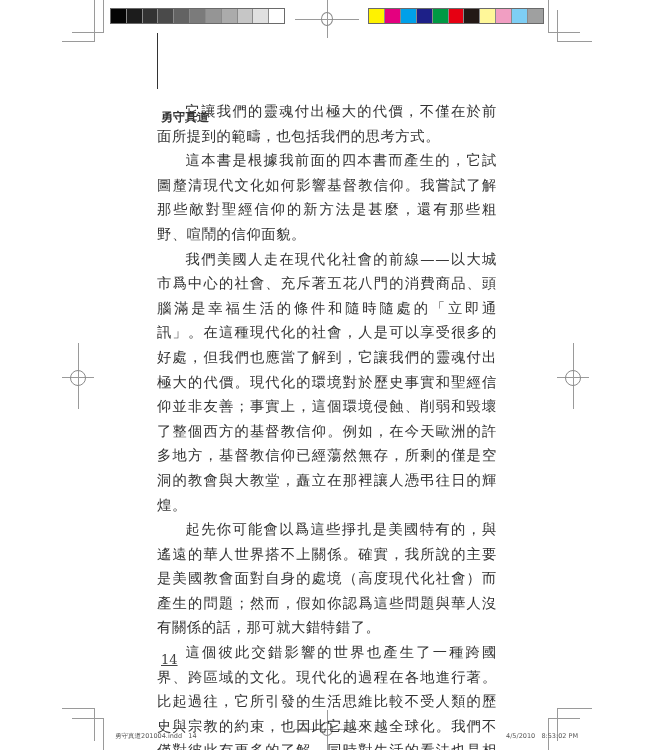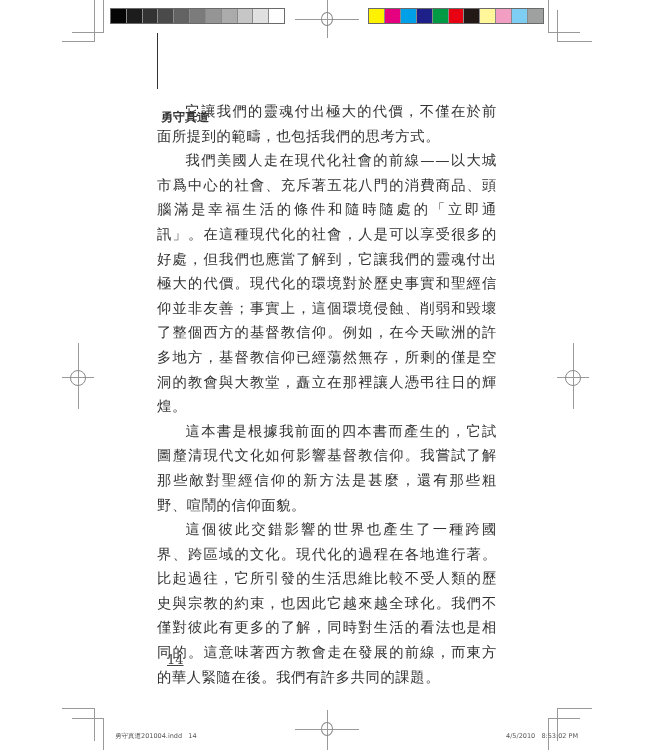--- a/index.html
+++ b/index.html
@@ -31,21 +31,21 @@
     font-size: 12px; font-weight: bold; color: #333; letter-spacing: 0px; margin-top: 36px;
   }
   .body-text {
     position: absolute; left: 157px; top: 99px; width: 340px;
     font-size: 14.3px; line-height: 24.6px; color: #333;
     letter-spacing: 0.6px;
   }
   .body-text p { margin: 0; text-align: justify; text-indent: 2em; }
   .body-text p.noindent { text-indent: 0; }
   .folio {
-    position: absolute; left: 167px; top: 652px;
+    position: absolute; left: 161px; top: 652px;
     font-size: 13px; color: #444; text-decoration: underline;
   }
   .slug {
     position: absolute; top: 732px;
     font-family: "DejaVu Sans", "Liberation Sans", sans-serif;
     font-size: 6.5px; color: #555;
   }
 </style>
 </head>
 <body>
@@ -117,22 +117,23 @@
   <div class="h" style="left:0;top:34px;width:32px;"></div>
   <div class="v" style="left:16px;top:0;height:66px;"></div>
   <div class="c" style="left:8px;top:27px;width:16px;height:16px;"></div>
 </div>
 
 <div class="running-rule"></div>
 <div class="running-head">勇守真道</div>
 
 <div class="body-text">
   <p>它讓我們的靈魂付出極大的代價，不僅在於前面所提到的範疇，也包括我們的思考方式。</p>
+  <p>這本書是根據我前面的四本書而產生的，它試圖釐清現代文化如何影響基督教信仰。我嘗試了解那些敵對聖經信仰的新方法是甚麼，還有那些粗野、喧鬧的信仰面貌。</p>
   <p>我們美國人走在現代化社會的前線——以大城市爲中心的社會、充斥著五花八門的消費商品、頭腦滿是幸福生活的條件和隨時隨處的「立即通訊」。在這種現代化的社會，人是可以享受很多的好處，但我們也應當了解到，它讓我們的靈魂付出極大的代價。現代化的環境對於歷史事實和聖經信仰並非友善；事實上，這個環境侵蝕、削弱和毀壞了整個西方的基督教信仰。例如，在今天歐洲的許多地方，基督教信仰已經蕩然無存，所剩的僅是空洞的教會與大教堂，矗立在那裡讓人憑弔往日的輝煌。</p>
-  <p>這本書是根據我前面的四本書而產生的，它試圖釐清現代文化如何影響基督教信仰。我嘗試了解那些敵對聖經信仰的新方法是甚麼，還有那些粗野、喧鬧的信仰面貌。</p>
+  <p>起先你可能會以爲這些掙扎是美國特有的，與遙遠的華人世界搭不上關係。確實，我所說的主要是美國教會面對自身的處境（高度現代化社會）而產生的問題；然而，假如你認爲這些問題與華人沒有關係的話，那可就大錯特錯了。</p>
   <p>這個彼此交錯影響的世界也產生了一種跨國界、跨區域的文化。現代化的過程在各地進行著。比起過往，它所引發的生活思維比較不受人類的歷史與宗教的約束，也因此它越來越全球化。我們不僅對彼此有更多的了解，同時對生活的看法也是相同的。這意味著西方教會走在發展的前線，而東方的華人緊隨在後。我們有許多共同的課題。</p>
 
 </div>
 
 <div class="folio">14</div>
 
 <div class="slug" style="left:115px;white-space:pre;">勇守真道201004.indd   14</div>
 <div class="slug" style="left:506px;white-space:pre;">4/5/2010   8:53:02 PM</div>
 
 </body></html>

